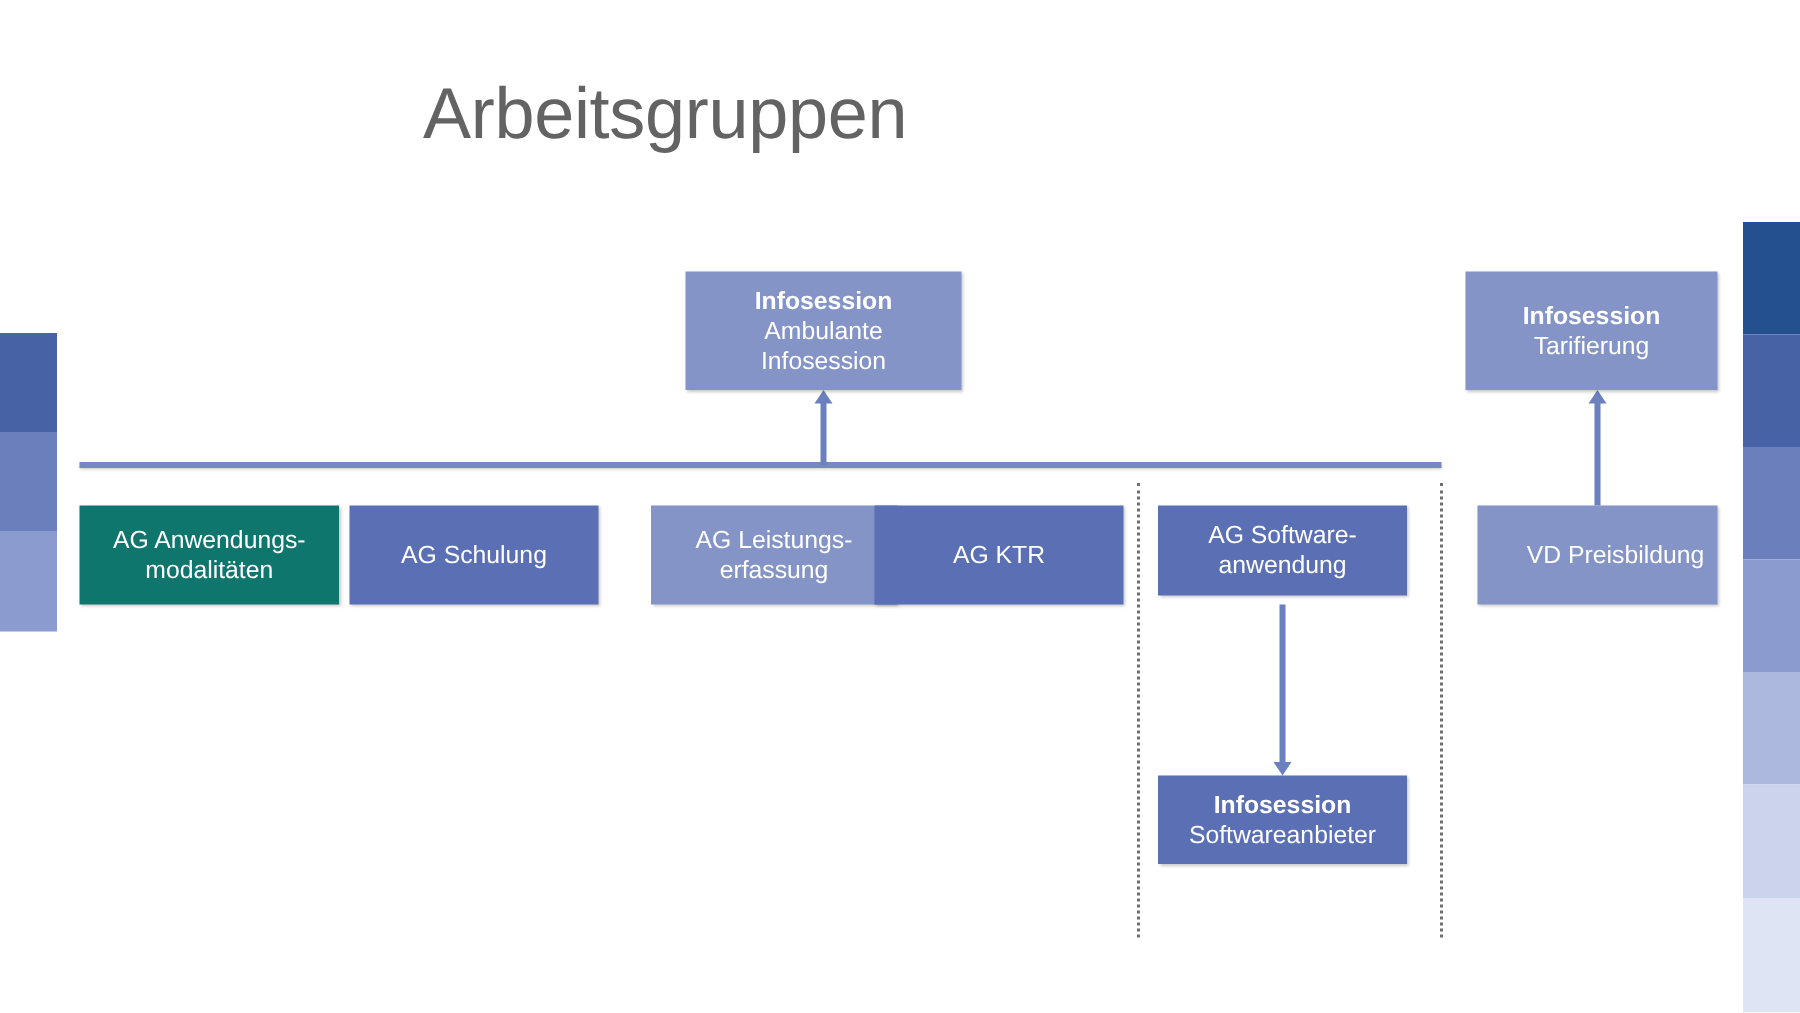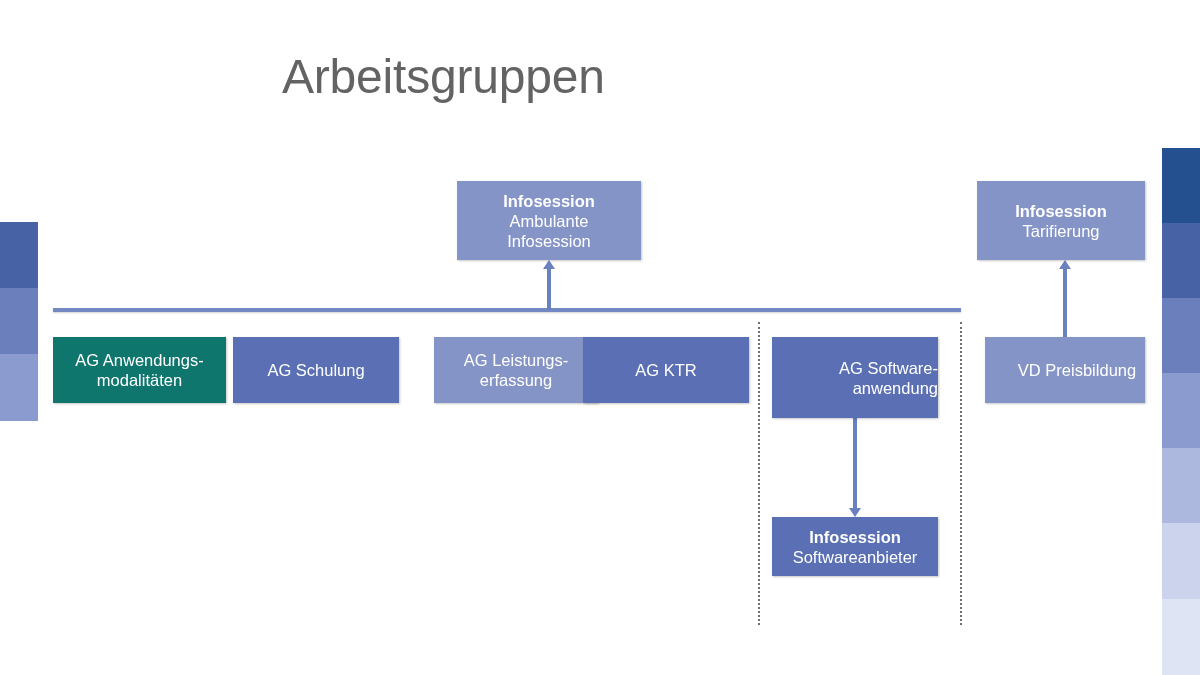--- a/index.html
+++ b/index.html
@@ -162,21 +162,21 @@
       <div class="node" style="left: 233px; top: 337px; width: 166px; height: 66px; background: rgb(91, 112, 180);">
         <div class="line">AG Schulung</div>
       </div>
       <div class="node" style="left: 406px; top: 337px; width: 164px; height: 66px; background: rgb(133, 148, 199); margin-left: 28px;">
         <div class="line">AG Leistungs-</div>
         <div class="line">erfassung</div>
       </div>
       <div class="node" style="left: 583px; top: 337px; width: 166px; height: 66px; background: rgb(91, 112, 180);">
         <div class="line">AG KTR</div>
       </div>
-      <div class="node" style="left: 772px; top: 337px; width: 166px; height: 81px; background: rgb(91, 112, 180); align-items: flex-end;">
+      <div class="node" style="left: 772px; top: 337px; width: 166px; height: 60px; background: rgb(91, 112, 180);">
         <div class="line">AG Software-</div>
         <div class="line">anwendung</div>
       </div>
       <div class="node" style="left: 985px; top: 337px; width: 160px; height: 66px; background: rgb(133, 148, 199); padding-left: 24px;">
         <div class="line">VD Preisbildung</div>
       </div>
       <div class="node" style="left: 772px; top: 517px; width: 166px; height: 59px; background: rgb(91, 112, 180);">
         <div class="ttl">Infosession</div>
         <div class="sub">Softwareanbieter</div>
       </div>

